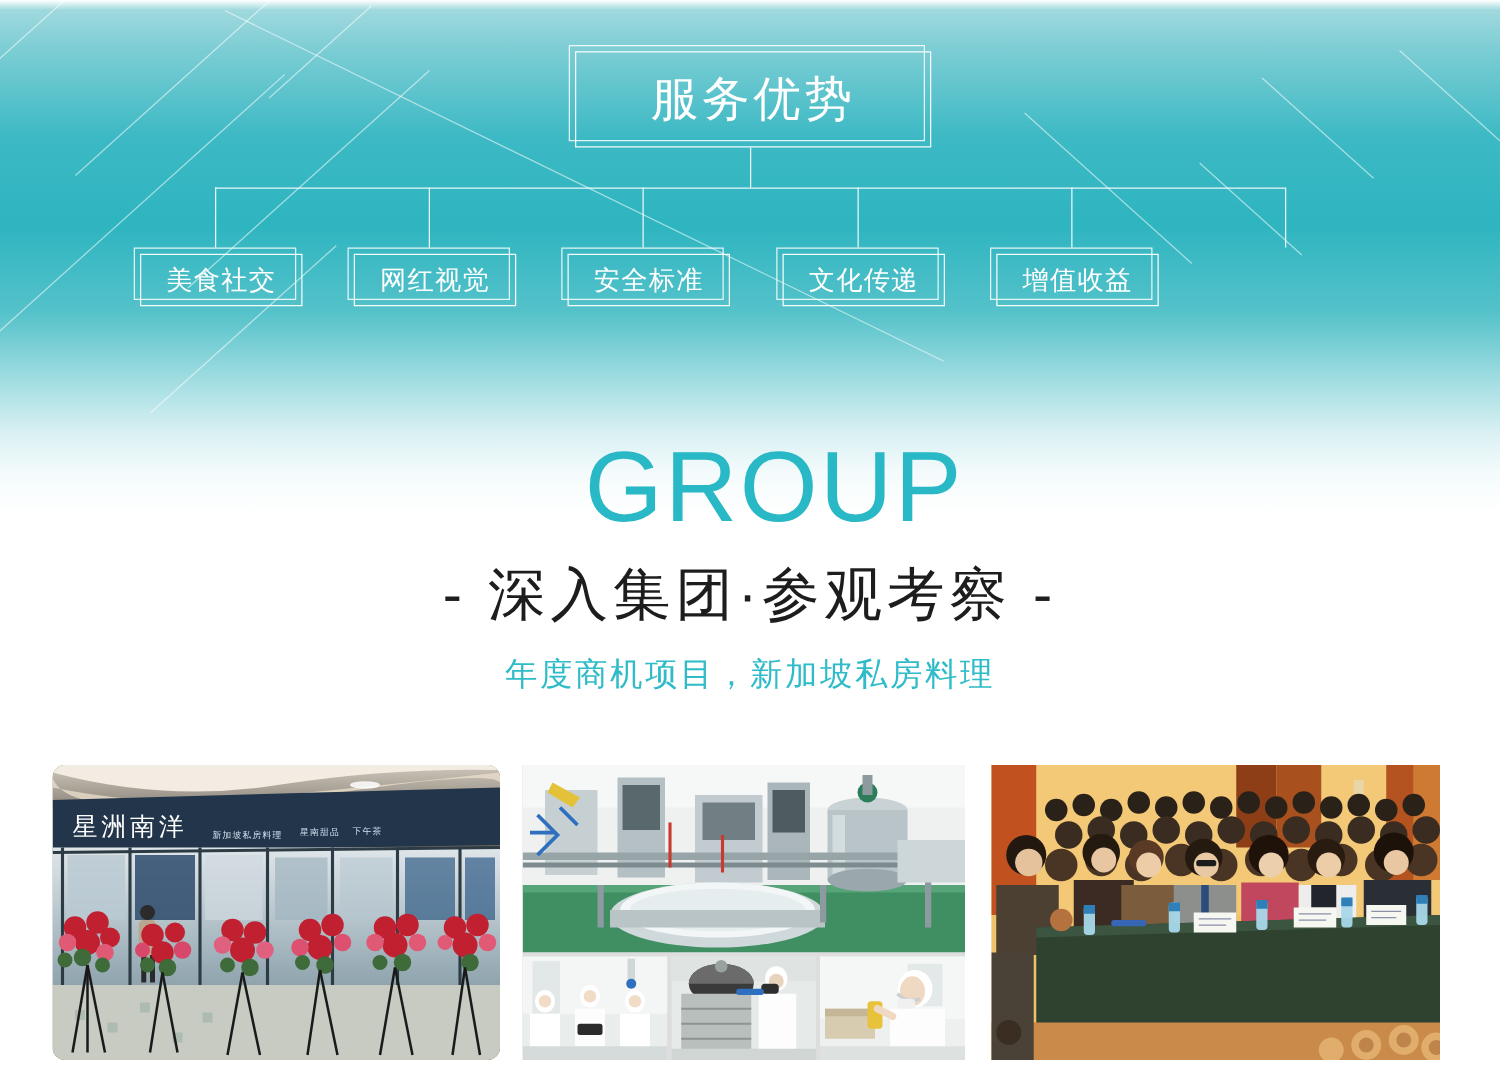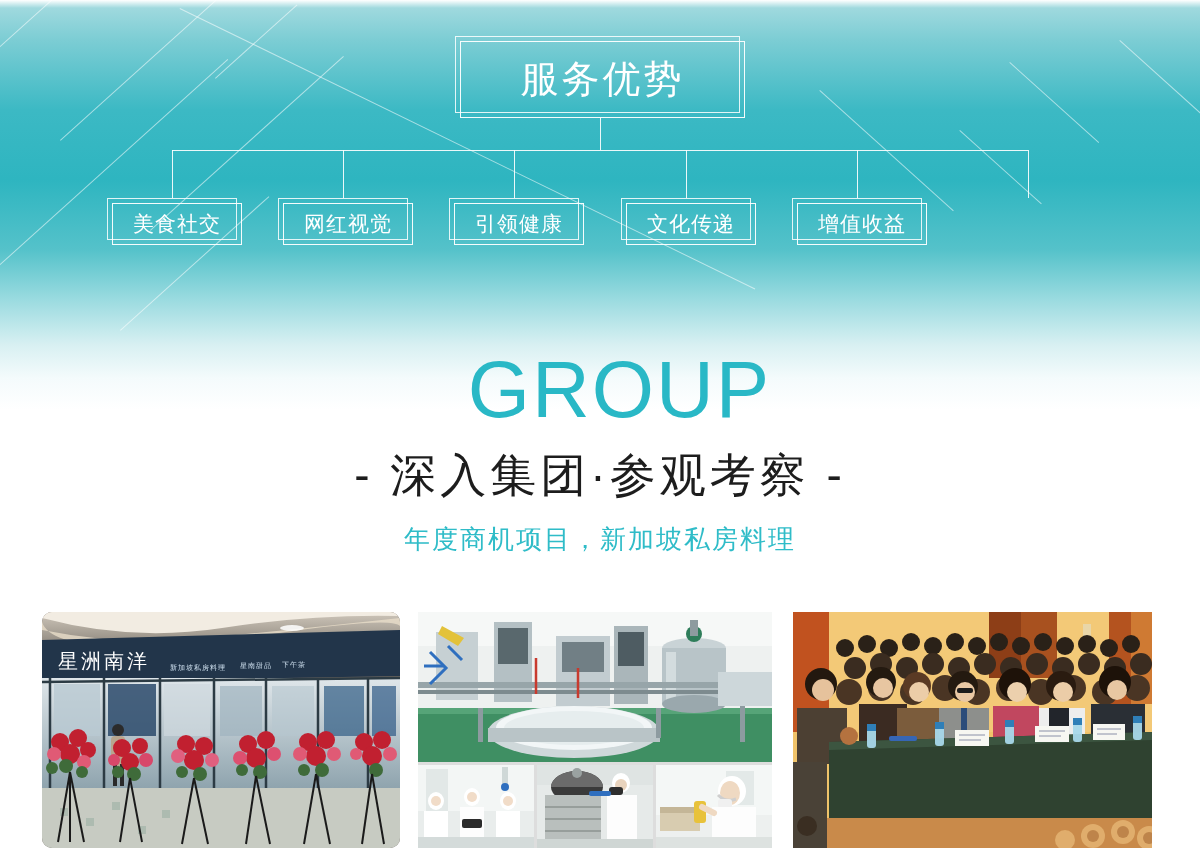--- a/index.html
+++ b/index.html
@@ -138,21 +138,21 @@
       <div class="label">美食社交</div>
     </div>
     <div class="dbox leaf-box" style="left:278px;">
       <div class="frame-outer"></div>
       <div class="frame-inner"></div>
       <div class="label">网红视觉</div>
     </div>
     <div class="dbox leaf-box" style="left:449px;">
       <div class="frame-outer"></div>
       <div class="frame-inner"></div>
-      <div class="label">引领健康</div>
+      <div class="label">安全标准</div>
     </div>
     <div class="dbox leaf-box" style="left:621px;">
       <div class="frame-outer"></div>
       <div class="frame-inner"></div>
       <div class="label">文化传递</div>
     </div>
     <div class="dbox leaf-box" style="left:792px;">
       <div class="frame-outer"></div>
       <div class="frame-inner"></div>
       <div class="label">增值收益</div>

